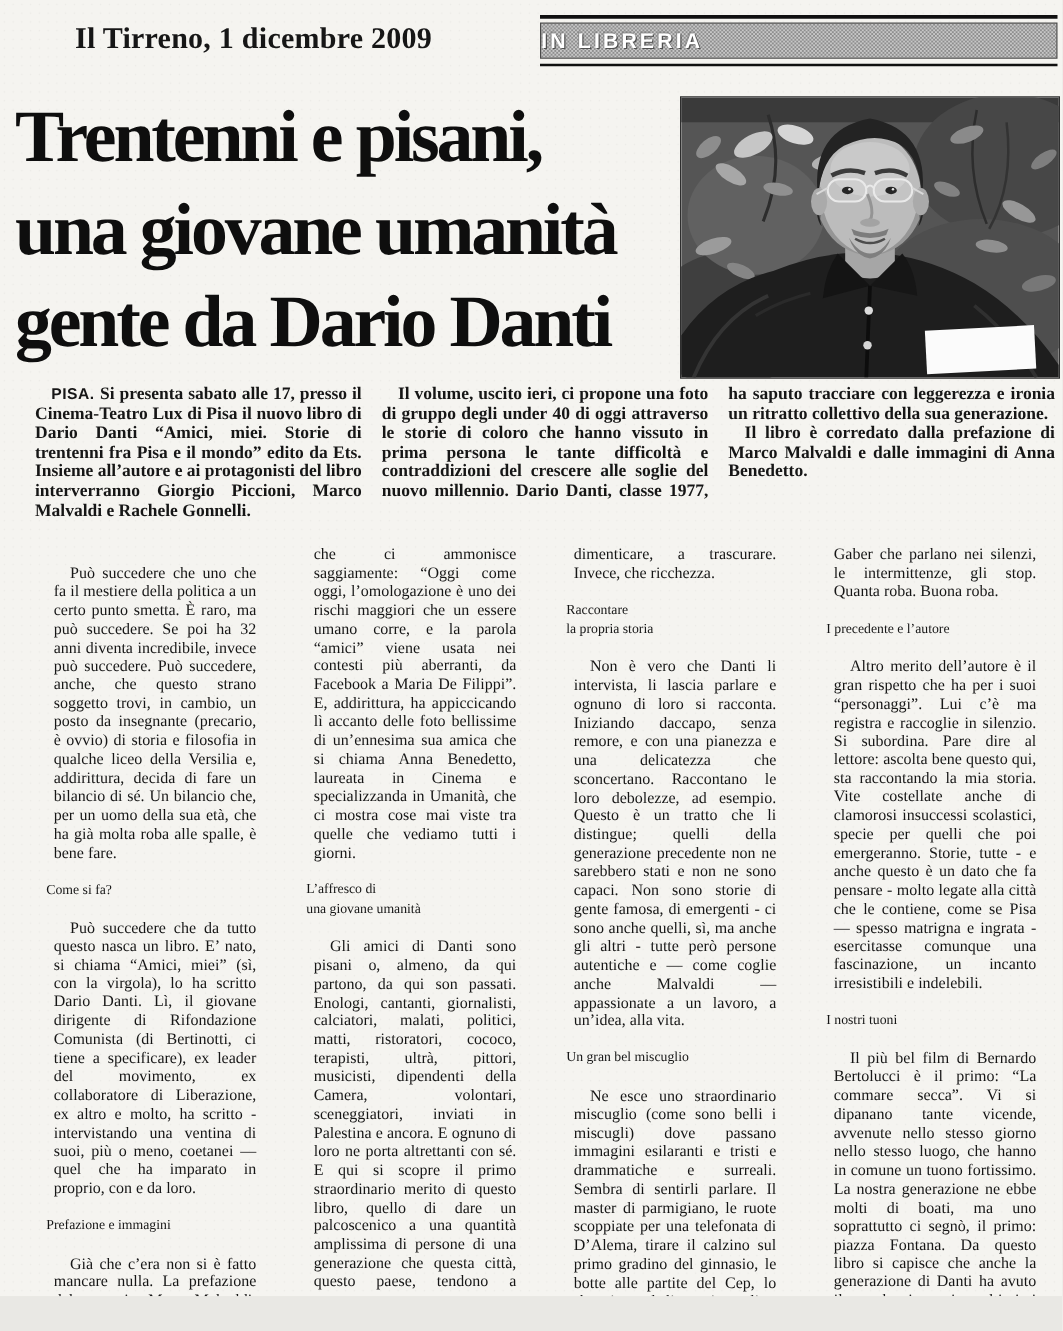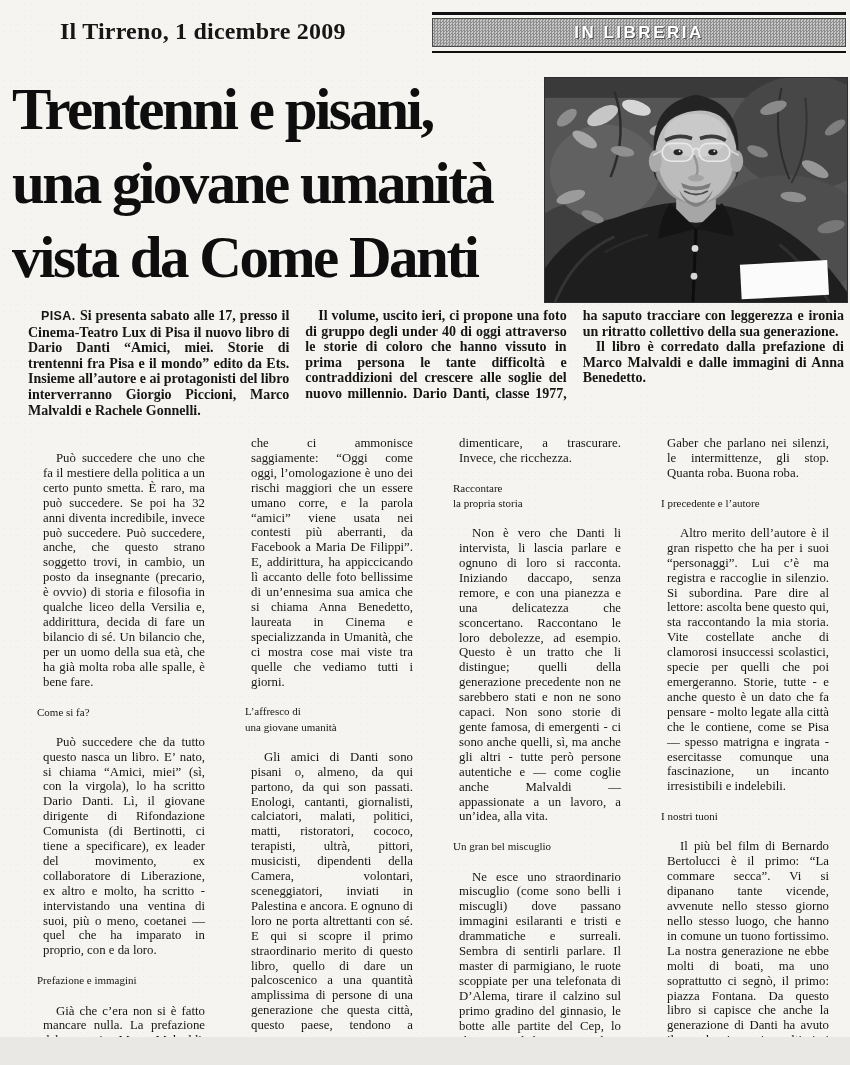--- a/index.html
+++ b/index.html
@@ -18,21 +18,21 @@
     position:absolute;left:60px;top:18px;
     font-size:24px;font-weight:bold;letter-spacing:0.2px;
   }
   .section-banner-wrap{position:absolute;left:432px;top:12px;width:414px;}
   .banner-top-rule{border-top:3px solid #101010;margin-bottom:3px;}
   .section-banner{
     height:27px;
     background:repeating-conic-gradient(#8e8e8e 0% 25%, #c7c7c7 0% 50%);
     background-size:3px 3px;
     border:1px solid #4a4a4a;
-    display:flex;align-items:center;justify-content:center;
+    display:flex;align-items:center;justify-content:flex-start;
   }
   .section-banner span{
     font-family:"Liberation Sans", sans-serif;
     font-weight:bold;font-size:17px;color:#ffffff;
     letter-spacing:2.5px;
     text-shadow:1px 1px 0 rgba(70,70,70,0.9), -1px -1px 0 rgba(120,120,120,0.5);
   }
   .banner-bottom-rule{border-top:2.5px solid #101010;margin-top:4px;}
 
   .headline{
@@ -85,21 +85,21 @@
     <div class="banner-top-rule"></div>
     <div class="section-banner">
       <span>IN LIBRERIA</span>
     </div>
     <div class="banner-bottom-rule"></div>
   </div>
 
   <h1 class="headline">
     <span>Trentenni e pisani,</span>
     <span>una giovane umanità</span>
-    <span>vista da Come Danti</span>
+    <span>gente da Dario Danti</span>
   </h1>
 
   <figure class="photo">
     <svg viewBox="0 0 304 226" preserveAspectRatio="none">
       <rect width="304" height="226" fill="#555555"></rect>
       <rect width="304" height="20" fill="#3a3a3a"></rect>
 
       <ellipse cx="38" cy="180" rx="62" ry="55" fill="#3f3f3f"></ellipse>
       <ellipse cx="262" cy="55" rx="75" ry="58" fill="#474747"></ellipse>
       <ellipse cx="242" cy="160" rx="85" ry="62" fill="#4e4e4e"></ellipse>

